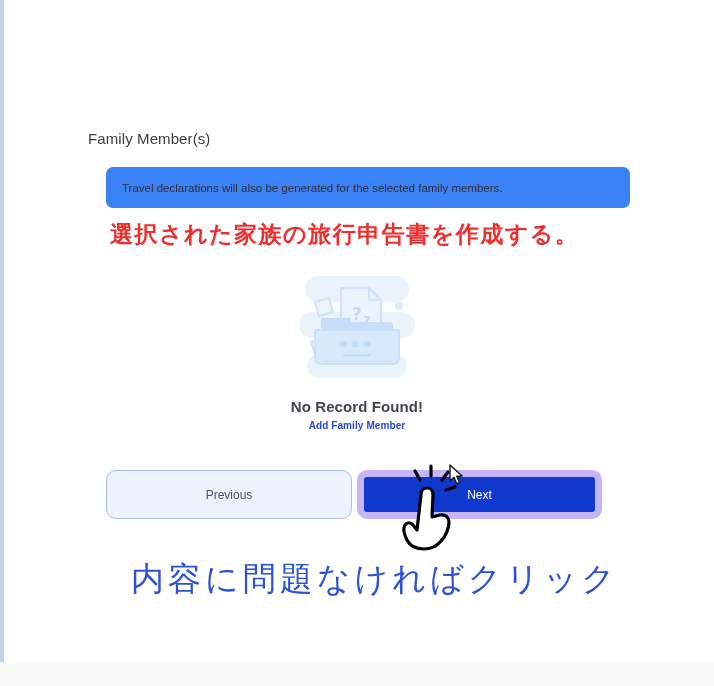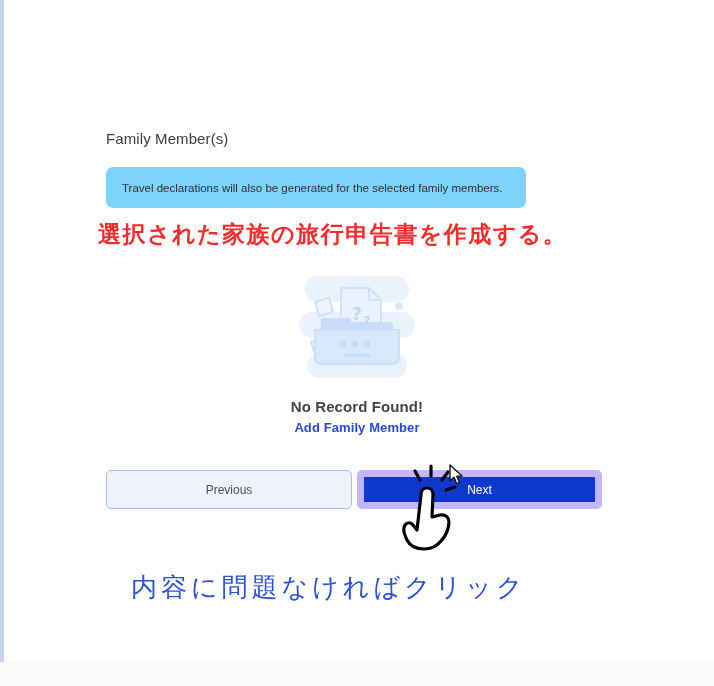--- a/index.html
+++ b/index.html
@@ -25,53 +25,53 @@
     position: absolute;
     left: 0; top: 0;
     width: 4px;
     height: 662px;
     background: #c3d3ea;
   }
 
   
   .section-title {
     position: absolute;
-    left: 106px;
+    left: 88px;
     top: 130px;
     font-size: 15px;
     color: #3c3c43;
     letter-spacing: .1px;
     white-space: nowrap;
   }
 
   
   .alert {
     position: absolute;
     left: 106px;
     top: 167px;
-    width: 420px;
+    width: 524px;
     height: 41px;
-    background: #7dd3fc;
+    background: #3b82f6;
     border-radius: 7px;
     box-sizing: border-box;
   }
   .alert-text {
     position: absolute;
     left: 16px;
     top: 50%;
     transform: translateY(-50%);
     font-size: 11.5px;
     color: #2e2e36;
     white-space: nowrap;
   }
 
   
   .note-red {
     position: absolute;
-    left: 98px;
+    left: 110px;
     top: 219px;
     font-size: 23px;
     font-weight: bold;
     color: #f32b2b;
     letter-spacing: 1.5px;
     white-space: nowrap;
     font-family: "DejaVu Sans", sans-serif;
   }
 
   
@@ -89,32 +89,32 @@
   }
   .empty-title {
     margin-top: 8px;
     font-size: 15px;
     color: #44444c;
     font-weight: bold;
     letter-spacing: .1px;
   }
   .empty-link {
     margin-top: 5px;
-    font-size: 13px;
+    font-size: 10px;
     color: #2948d8;
     font-weight: bold;
     letter-spacing: .1px;
     cursor: pointer;
   }
 
   
   .btn {
     position: absolute;
-    height: 39px;
-    border-radius: 5px;
+    height: 49px;
+    border-radius: 10px;
     box-sizing: border-box;
     display: flex;
     align-items: center;
     justify-content: center;
     font-size: 12px;
     cursor: pointer;
     user-select: none;
   }
   .btn-prev {
     left: 106px;
@@ -148,22 +148,22 @@
     top: 464px;
     width: 16px;
     height: 22px;
     pointer-events: none;
   }
 
   
   .note-blue {
     position: absolute;
     left: 131px;
-    top: 570px;
-    font-size: 26px;
+    top: 557px;
+    font-size: 33px;
     color: #2b51d8;
     letter-spacing: 4px;
     white-space: nowrap;
     font-family: "DejaVu Sans", sans-serif;
   }
 </style>
 </head>
 <body>
 
 <div id="page">

